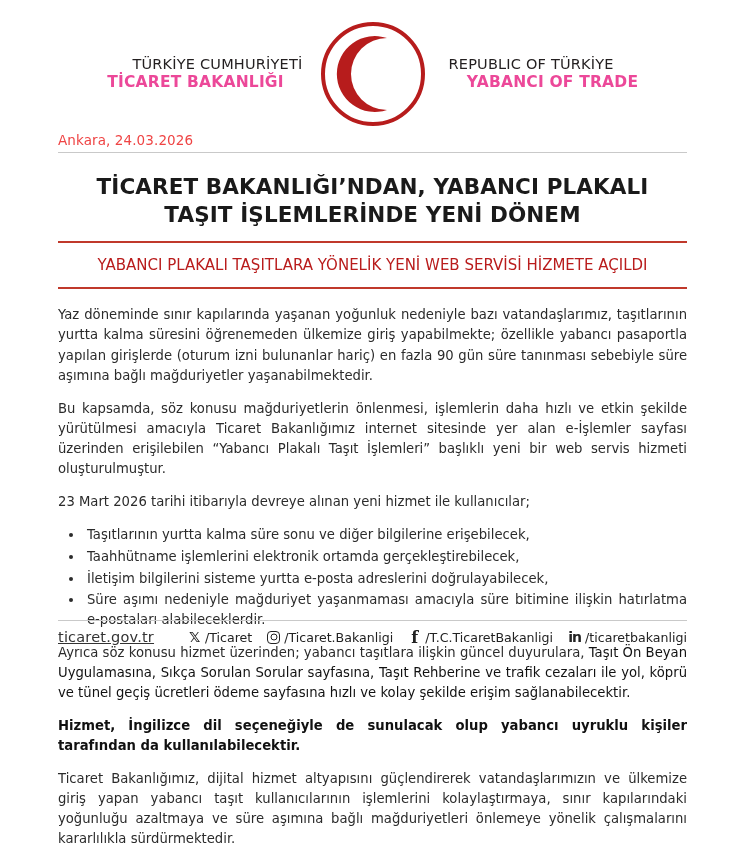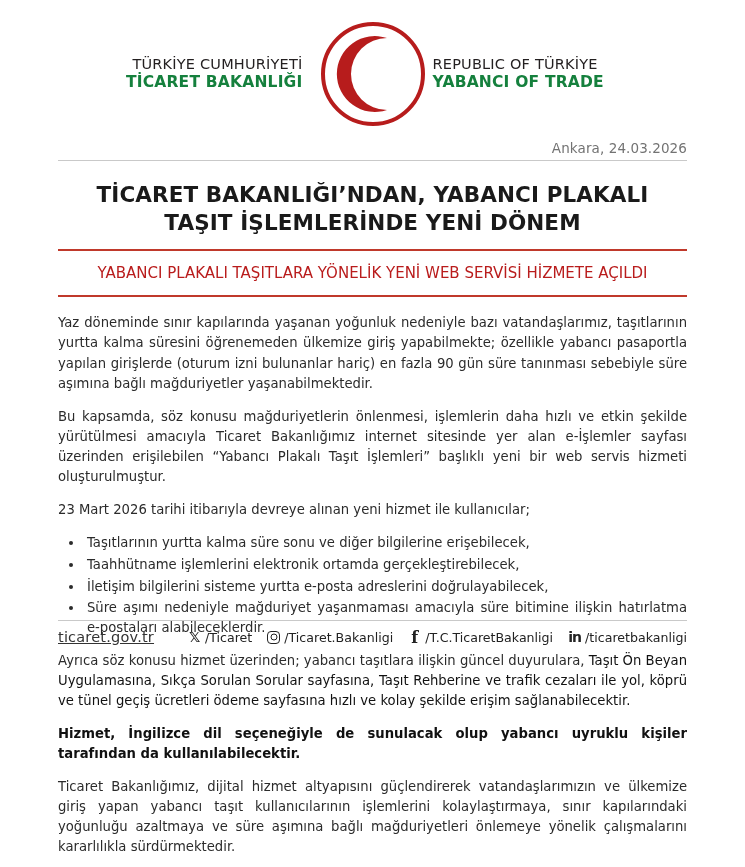--- a/index.html
+++ b/index.html
@@ -28,50 +28,50 @@
     align-items: center;
     justify-content: center;
     padding-top: 22px;
     gap: 0px;
   }
   .header-side {
     width: 232px;
     line-height: 1.25;
   }
   .header-left { text-align: right; padding-right: 18px; }
-  .header-right { text-align: left; padding-left: 8px; }
+  .header-right { text-align: left; padding-left: 24px; }
   .header-line1 {
     font-size: 14.5px;
     letter-spacing: 0.2px;
     color: #231f20;
     font-weight: 400;
   }
   .header-line2 {
     font-size: 15.5px;
     letter-spacing: 0.2px;
-    color: #15803d;
+    color: #ec4899;
     font-weight: 700;
+    text-align: center;
   }
   .emblem {
     width: 104px;
     height: 104px;
     flex: 0 0 104px;
     display: flex;
     align-items: center;
     justify-content: center;
   }
   .emblem svg { display: block; }
 
   
   .date-row {
-    margin-top: 14px;
+    margin-top: 6px;
     font-size: 13.5px;
-    color: #737373;
+    color: #ef4444;
     letter-spacing: 0.1px;
-    text-align: right;
   }
   .rule {
     margin-top: 4px;
     height: 1px;
     background: #c9c9c9;
     width: 100%;
   }
 
   
   .title-main {

